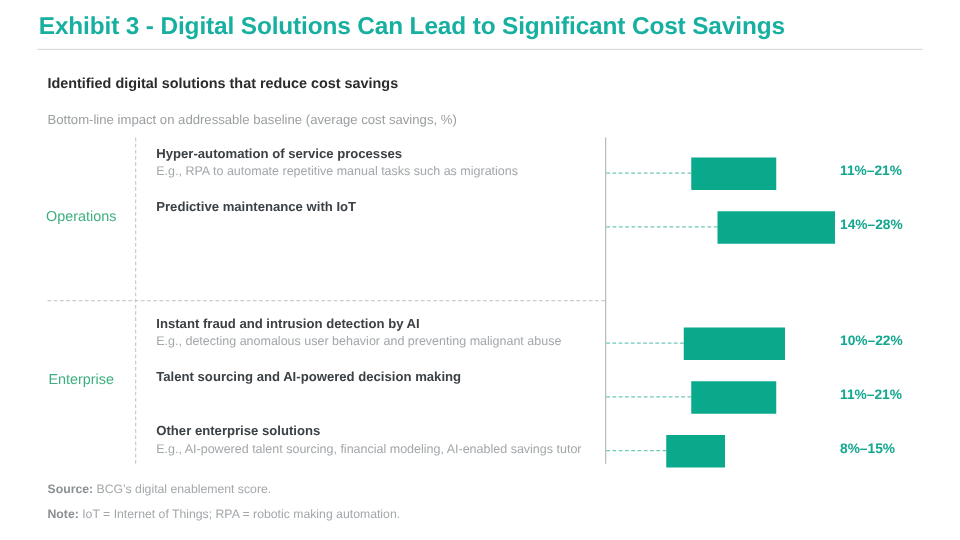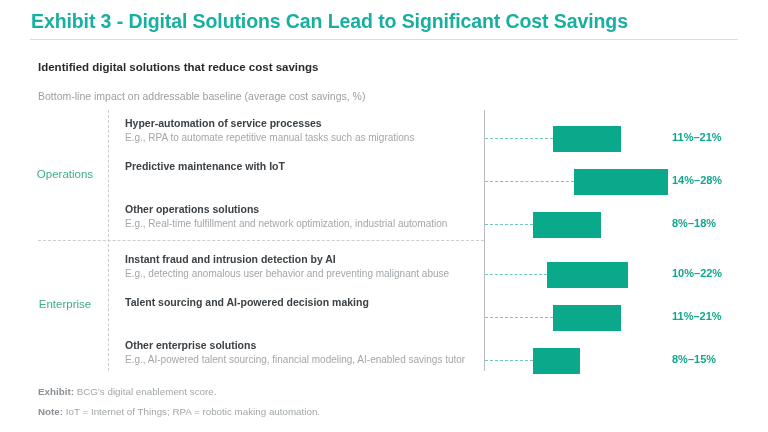--- a/index.html
+++ b/index.html
@@ -190,27 +190,20 @@
       <div class="bar-value">11%–21%</div>
     </div>
 
     <div class="row" id="row-1" style="top: 50px;">
       <div class="row-title">Predictive maintenance with IoT</div>
       <div class="leader" style="left: 485px; width: 88.5px;"></div>
       <div class="bar" style="left: 573.5px; width: 94.5px;"></div>
       <div class="bar-value">14%–28%</div>
     </div>
 
-    <div class="row" id="row-2" style="top: 93px;">
-      <div class="row-title">Other operations solutions</div>
-      <div class="row-sub">E.g., Real-time fulfillment and network optimization, industrial automation</div>
-      <div class="leader" style="left: 485px; width: 48px;"></div>
-      <div class="bar" style="left: 533px; width: 67.5px;"></div>
-      <div class="bar-value">8%–18%</div>
-    </div>
 
     <div class="row" id="row-3" style="top: 143px;">
       <div class="row-title">Instant fraud and intrusion detection by AI</div>
       <div class="row-sub">E.g., detecting anomalous user behavior and preventing malignant abuse</div>
       <div class="leader" style="left: 485px; width: 61.5px;"></div>
       <div class="bar" style="left: 546.5px; width: 81px;"></div>
       <div class="bar-value">10%–22%</div>
     </div>
 
     <div class="row" id="row-4" style="top: 186px;">
@@ -223,19 +216,19 @@
     <div class="row" id="row-5" style="top: 229px;">
       <div class="row-title">Other enterprise solutions</div>
       <div class="row-sub">E.g., AI-powered talent sourcing, financial modeling, AI-enabled savings tutor</div>
       <div class="leader" style="left: 485px; width: 48px;"></div>
       <div class="bar" style="left: 533px; width: 47.25px;"></div>
       <div class="bar-value">8%–15%</div>
     </div>
   </div>
 
   <div class="footer src">
-    <b>Exhibit:</b><span> BCG’s digital enablement score.</span>
+    <b>Source:</b><span> BCG’s digital enablement score.</span>
   </div>
   <div class="footer note">
     <b>Note:</b><span> IoT = Internet of Things; RPA = robotic making automation.</span>
   </div>
 
 </div>
 
 </body></html>

